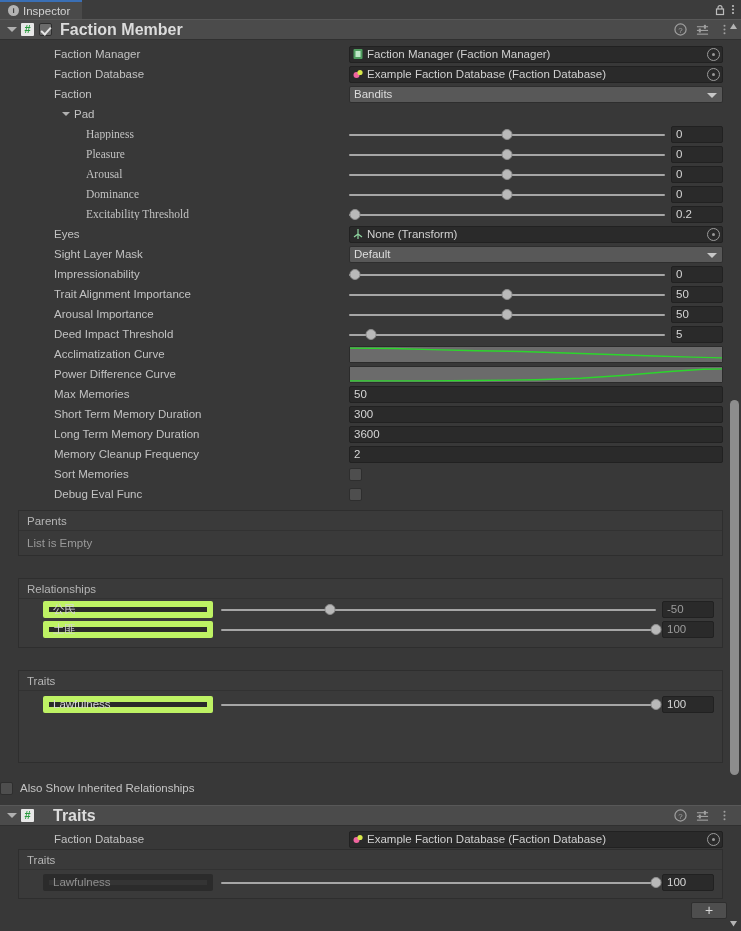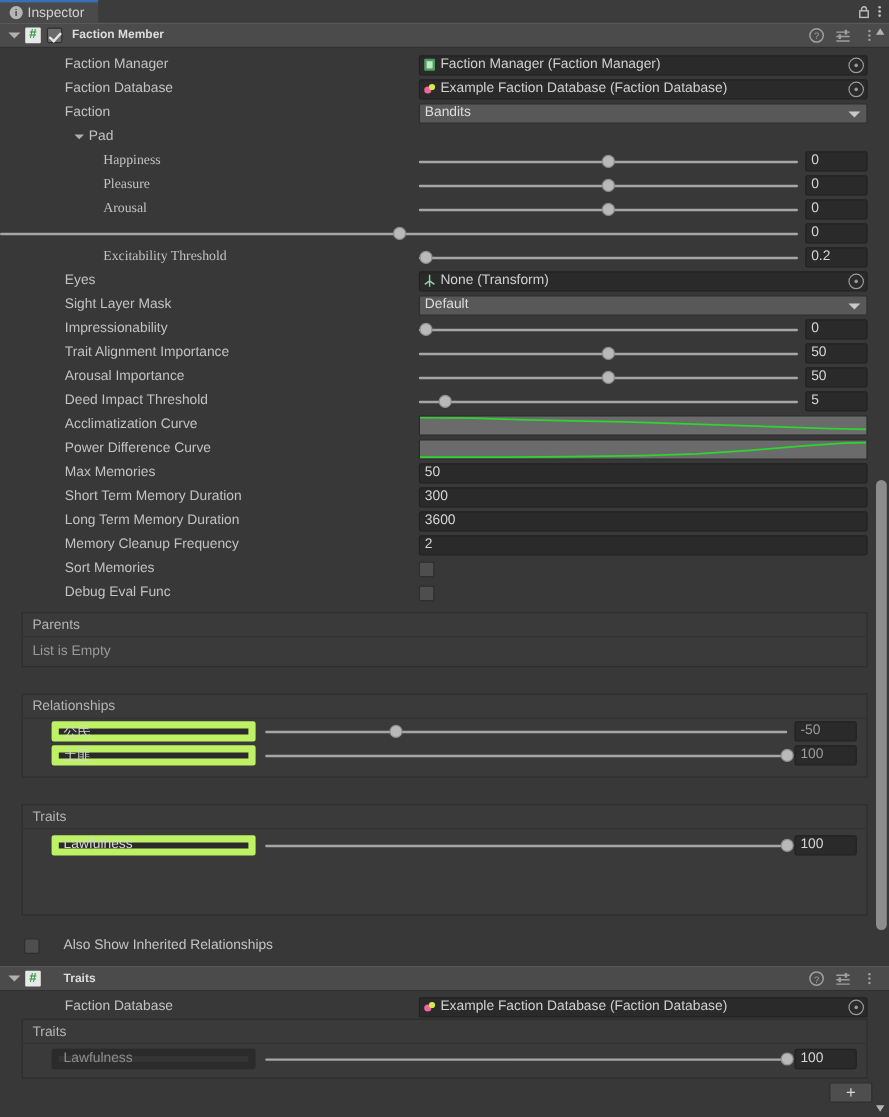--- a/index.html
+++ b/index.html
@@ -39,21 +39,21 @@
     color:#2a9a3f;font-weight:bold;font-size:11px;line-height:13px;text-align:center;
   }
   .chk{
     width:13px;height:13px;flex:0 0 13px;background:#6b6b6b;border:1px solid #2e2e2e;border-radius:2px;
     position:relative;
   }
   .chk.on::after{
     content:"";position:absolute;left:3px;top:1px;width:4px;height:8px;
     border:solid #e6e6e6;border-width:0 2px 2px 0;transform:rotate(42deg);
   }
-  .comp-title{font-weight:bold;color:#dcdcdc;font-size:10px;margin-left:3px;}
+  .comp-title{font-weight:bold;color:#dcdcdc;font-size:16px;margin-left:3px;}
   .hdr-icons{margin-left:auto;display:flex;align-items:center;gap:9px;padding-right:6px;}
   .hdr-ico{width:13px;height:13px;opacity:.72;}
 
   
   .body{background:#383838;}
   .row{height:20px;display:flex;align-items:center;}
   .lbl{width:313px;flex:0 0 313px;padding-left:18px;color:#c2c2c2;white-space:nowrap;overflow:hidden;margin-left:36px;}
   .lbl.i2{padding-left:50px;font-family:Liberation Serif, serif;}
   .ctrl{flex:1;display:flex;align-items:center;padding-right:18px;}
 
@@ -119,21 +119,21 @@
   .spacer{height:10px;}
 
   
   .add-row{height:22px;display:flex;align-items:center;justify-content:flex-end;padding-right:14px;}
   .add-btn{
     width:36px;height:17px;background:#4e4e4e;border:1px solid #2e2e2e;border-radius:2px;
     color:#d8d8d8;font-size:14px;line-height:15px;text-align:center;
   }
 
   
-  .flagrow{height:22px;display:flex;align-items:center;padding-left:20px;gap:20px;}
+  .flagrow{height:22px;display:flex;align-items:center;gap:7px;}
 
   
   .vscroll{position:absolute;right:2px;width:9px;border-radius:5px;background:#8d8d8d;}
   .scroll-arrow{position:absolute;right:3px;width:9px;height:9px;}
 </style>
 </head>
 <body>
 
 <div id="root">
 
@@ -255,20 +255,21 @@
         <span class="lbl i2">Arousal</span>
         <span class="ctrl">
           <span class="slider">
             <span class="track"></span>
               <span class="knob" style="left:50%"></span>
           </span>
           <span class="numfield">0</span>
         </span>
       </div>
       <div class="row">
+        <span class="lbl i2">Dominance</span>
         <span class="ctrl">
           <span class="slider">
             <span class="track"></span>
               <span class="knob" style="left:50%"></span>
           </span>
           <span class="numfield">0</span>
         </span>
       </div>
       <div class="row">
         <span class="lbl i2">Excitability Threshold</span>

